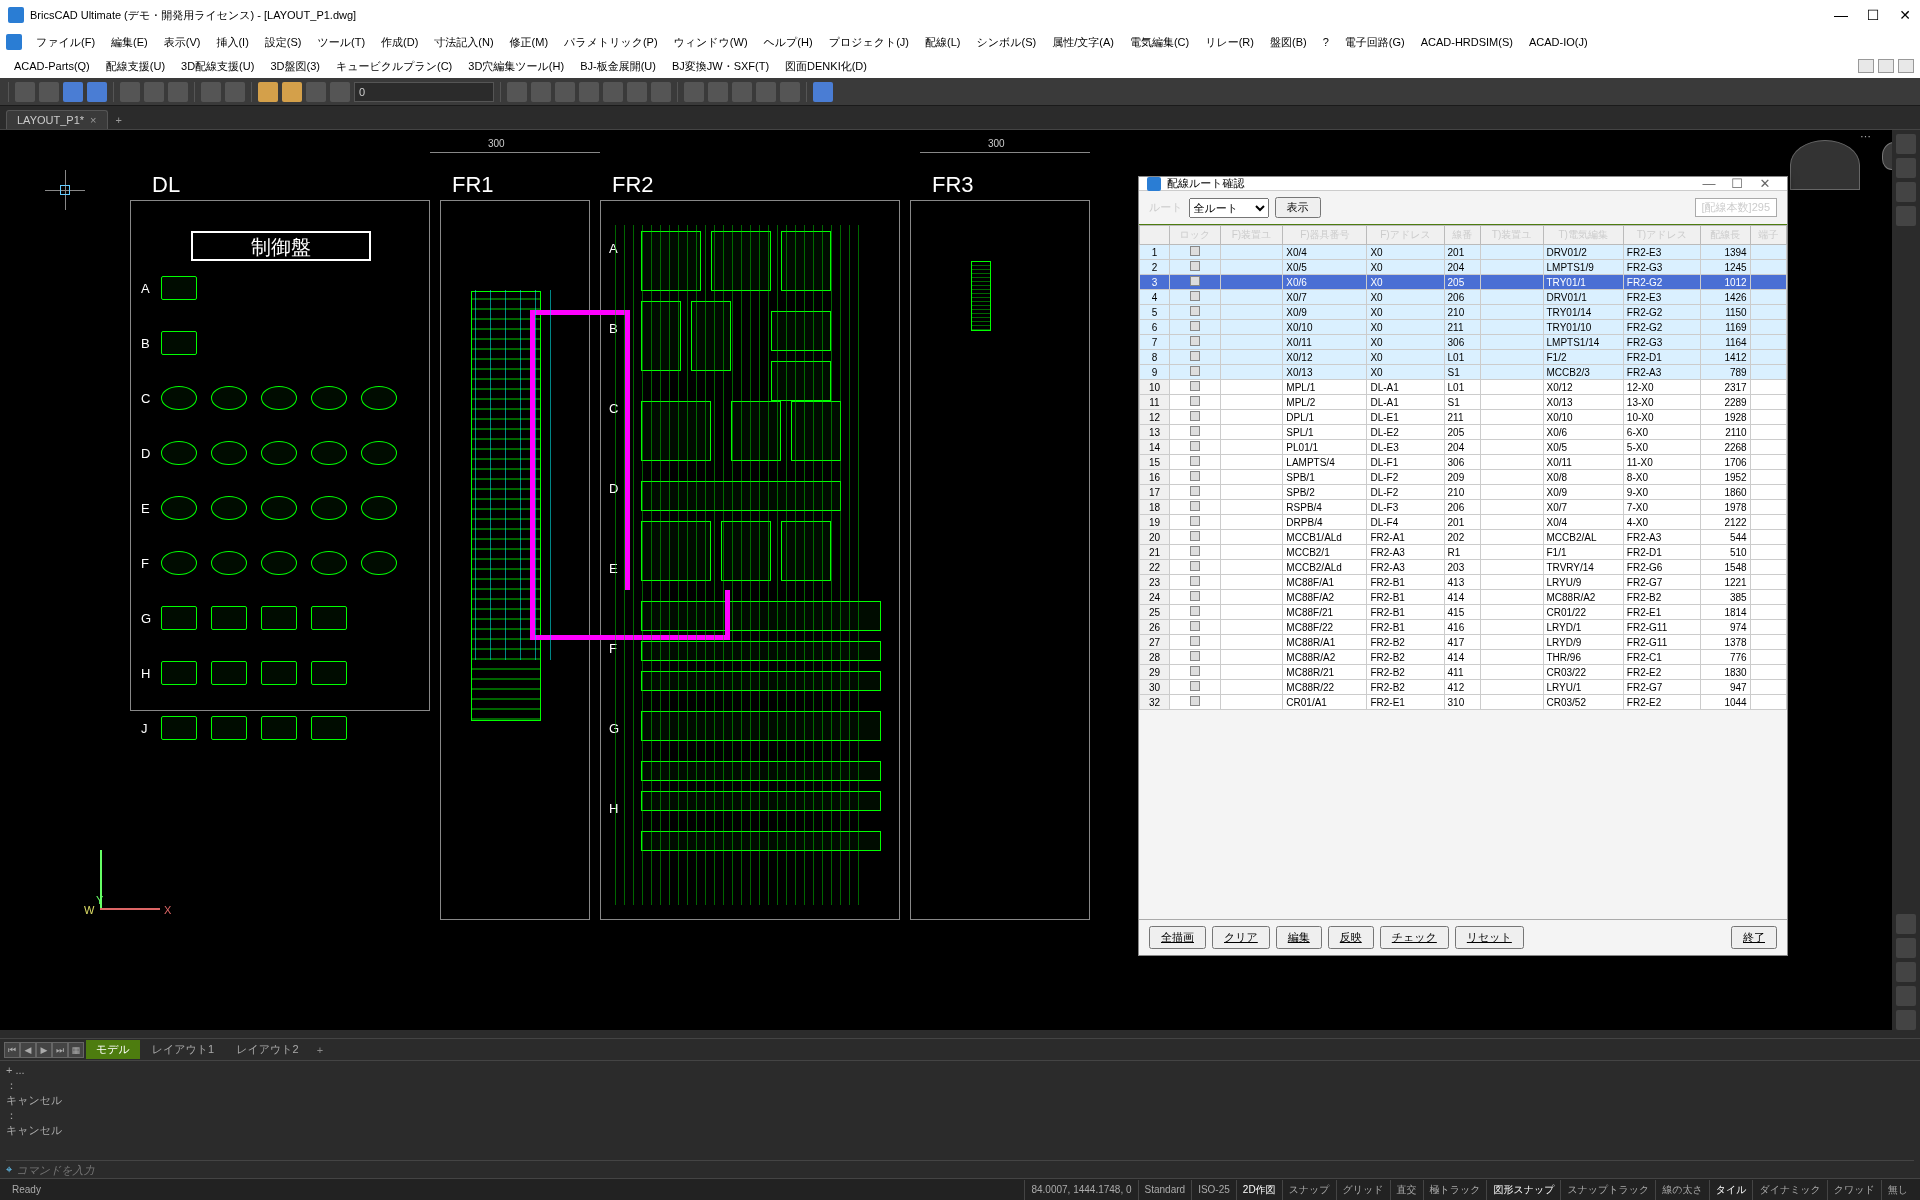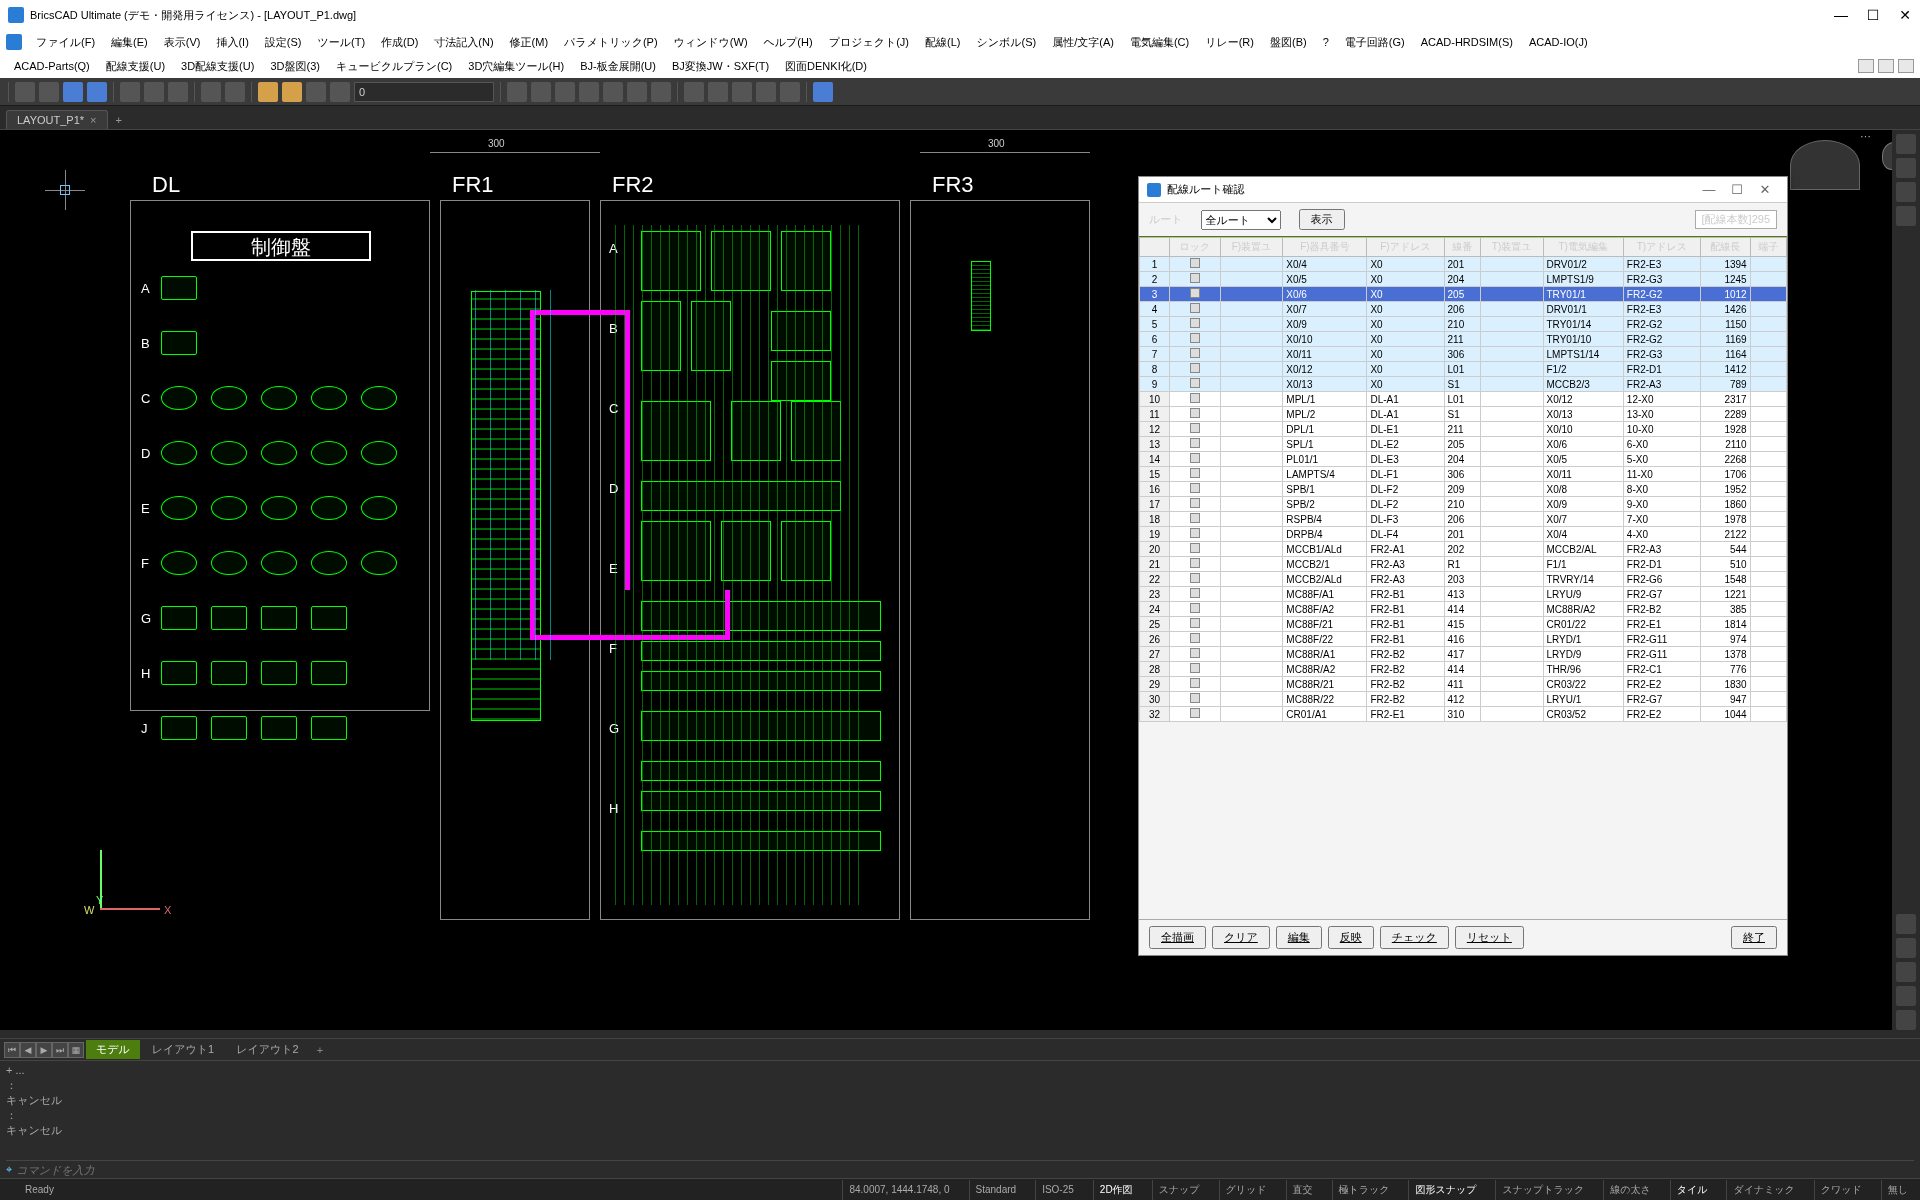--- a/index.html
+++ b/index.html
@@ -49,25 +49,25 @@
 .ucs .x { width: 60px; height: 2px; background: #d66; position: absolute; bottom: 0; }
 .ucs .yl { position: absolute; top: -16px; left: -4px; color: #6f6; }
 .ucs .xl { position: absolute; left: 64px; bottom: -6px; color: #d66; }
 .ucs .wl { position: absolute; left: -16px; bottom: -6px; color: #dd6; }
 .nav-cube { position: absolute; right: 60px; top: 10px; width: 70px; height: 50px; border: 1px solid #666; border-radius: 50% 50% 0 0; background: #333; }
 .lightbulb { position: absolute; right: 14px; top: 12px; width: 24px; height: 28px; background: #3a3a3a; border-radius: 50% 50% 40% 40%; border: 1px solid #777; }
 .vdots { position: absolute; right: 47px; top: 0; color: #aaa; letter-spacing: 2px; }
 
 
 .dialog { position: absolute; left: 1138px; top: 176px; width: 650px; height: 780px; background: #f4f4f4; border: 1px solid #888; box-shadow: 0 0 8px rgba(0,0,0,0.5); display: flex; flex-direction: column; }
-.dialog .dtitle { background: #fff; height: 26px; display: flex; align-items: center; padding: 0 8px; border-bottom: 1px solid #ccc; color: #000; }
+.dialog .dtitle { background: #fff; height: 14px; display: flex; align-items: center; padding: 0 8px; border-bottom: 1px solid #ccc; color: #000; }
 .dialog .dtitle .icon-app { width: 14px; height: 14px; background: #2a7dd4; border-radius: 2px; margin-right: 6px; }
 .dialog .dtitle .spacer { flex: 1; }
 .dialog .dtitle .dbtn { width: 28px; text-align: center; color: #666; cursor: pointer; font-size: 13px; }
-.dialog .drow { display: flex; align-items: center; padding: 6px 10px; gap: 18px; }
+.dialog .drow { display: flex; align-items: center; padding: 6px 10px; gap: 6px; }
 .dialog .drow select { width: 80px; height: 20px; }
 .dialog .drow button.disp { padding: 1px 10px; }
 .dialog .drow .count-box { margin-left: auto; border: 1px solid #aaa; padding: 1px 6px; background: #fff; }
 .dialog .grid-wrap { flex: 1; overflow: auto; border-top: 1px solid #4d7c0f; border-bottom: 1px solid #aaa; position: relative; }
 .dialog table { border-collapse: collapse; width: 100%; background: #fff; }
 .dialog th { background: #f0f0f0; border: 1px solid #bbb; padding: 2px 3px; font-weight: normal; font-size: 10px; position: sticky; top: 0; white-space: nowrap; }
 .dialog td { border: 1px solid #ccc; padding: 1px 3px; font-size: 10px; white-space: nowrap; color: #000; }
 .dialog tr.hl td { background: #daf0ff; }
 .dialog tr.sel td { background: #4a6fd4; color: #fff; }
 .dialog td.rowhdr { background: #f0f0f0; text-align: center; width: 30px; }
@@ -87,21 +87,21 @@
 .layout-tabs .plus { color: #888; padding: 2px 6px; cursor: pointer; }
 
 .cmdline { position: absolute; left: 0; right: 0; bottom: 22px; height: 118px; background: #2b2b2b; border-top: 1px solid #444; color: #aaa; padding: 2px 6px; display: flex; flex-direction: column; }
 .cmdline .hist { flex: 1; font-size: 11px; }
 .cmdline .hist div { line-height: 15px; }
 .cmdline .prompt { display: flex; align-items: center; border-top: 1px solid #444; padding-top: 2px; }
 .cmdline .prompt span.caret { color: #6cf; margin-right: 4px; }
 .cmdline .prompt input { flex: 1; background: transparent; border: none; color: #ccc; outline: none; font-style: italic; }
 
 .statusbar { position: absolute; left: 0; right: 0; bottom: 0; height: 22px; background: #222; display: flex; align-items: center; padding: 0 6px; gap: 0; border-top: 1px solid #444; }
-.statusbar .sseg { padding: 0 6px; border-left: 1px solid #444; height: 20px; display: flex; align-items: center; color: #aaa; cursor: pointer; font-size: 10px; margin-left: 13px; }
+.statusbar .sseg { padding: 0 6px; border-left: 1px solid #444; height: 20px; display: flex; align-items: center; color: #aaa; cursor: pointer; font-size: 10px; }
 .statusbar .sseg.first { border-left: none; }
 .statusbar .sseg.on { color: #fff; }
 .statusbar .spacer { flex: 1; }
 
 
 .rtoolstrip { position: absolute; right: 0; top: 130px; bottom: 170px; width: 28px; background: #2b2b2b; display: flex; flex-direction: column; gap: 4px; padding-top: 4px; align-items: center; }
 .rtoolstrip .tbtn { width: 20px; height: 20px; background: #444; border-radius: 2px; cursor: pointer; }
 </style>
 </head>
 <body>

